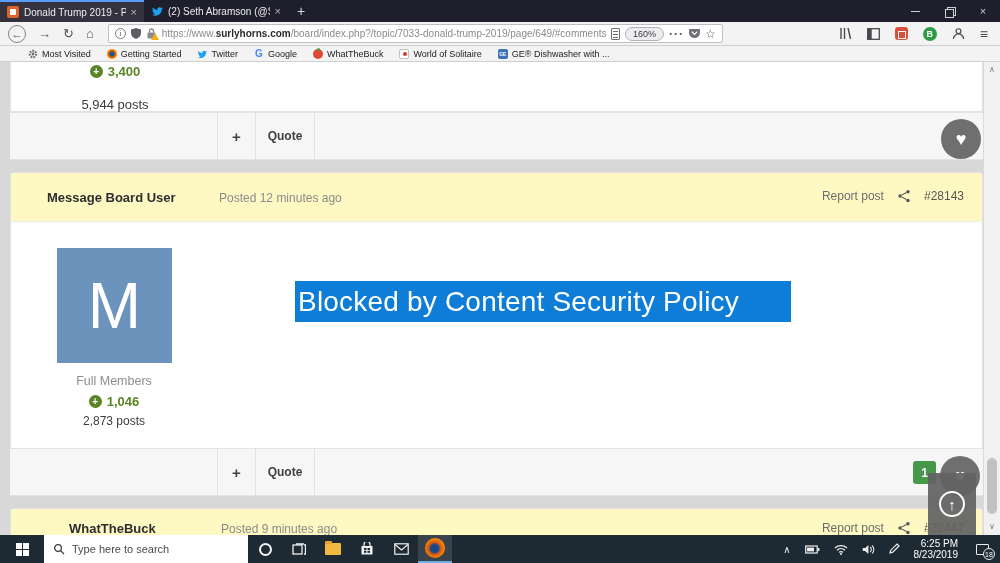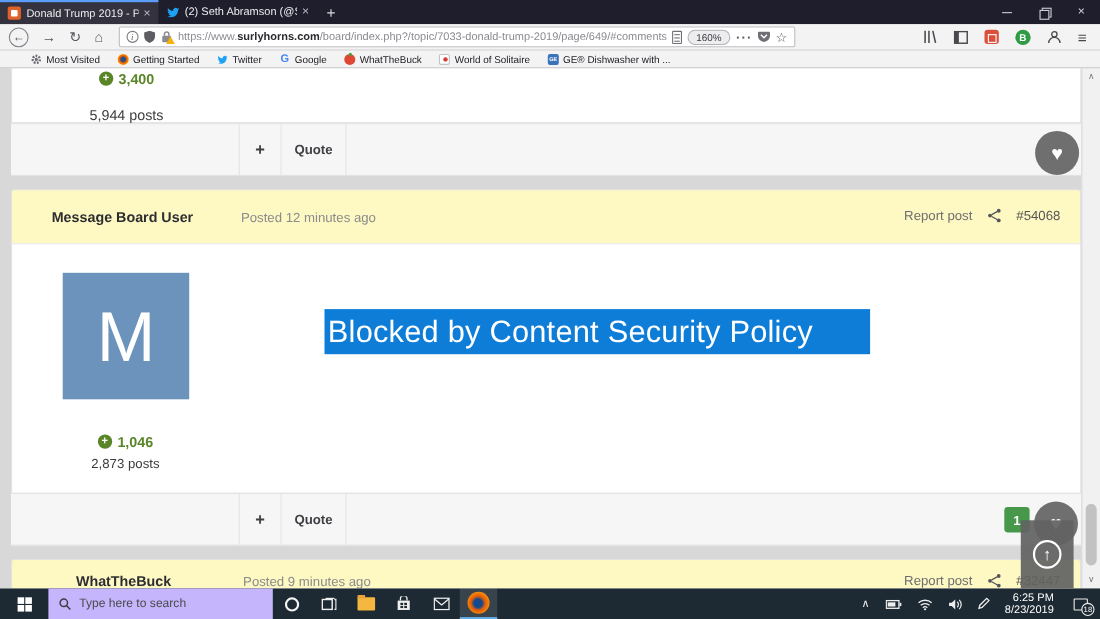--- a/index.html
+++ b/index.html
@@ -104,21 +104,21 @@
   .vscroll{position:absolute;right:0;top:0;width:17px;height:473px;background:#f1f1f1;border-left:1px solid #dadada;display:flex;flex-direction:column;align-items:center;}
   .vs-arrow{color:#7a7a7a;font-size:8px;height:14px;display:flex;align-items:center;}
   .vs-thumb{position:absolute;left:3px;top:396px;width:10px;height:56px;background:#c2c2c2;border-radius:5px;}
   .vs-arrow.down{position:absolute;bottom:2px;}
 
   
   .taskbar{position:absolute;top:535px;left:0;width:1000px;height:28px;background:#1d2a33;display:flex;align-items:stretch;color:#fff;}
   .startbtn{width:44px;display:flex;align-items:center;justify-content:center;}
   .winlogo{width:13px;height:13px;display:grid;grid-template-columns:6px 6px;grid-template-rows:6px 6px;gap:1px;}
   .winlogo span{background:#fff;}
-  .searchbox{width:204px;background:#c4b5fd;display:flex;align-items:center;gap:7px;padding:0 9px;color:#4a4a4a;font-size:11px;}
+  .searchbox{width:204px;background:#ffffff;display:flex;align-items:center;gap:7px;padding:0 9px;color:#4a4a4a;font-size:11px;}
   .tb-slot{width:34px;display:flex;align-items:center;justify-content:center;}
   .tb-slot.active-app{background:rgba(255,255,255,0.12);border-bottom:2px solid #67aee6;}
   .cortana-ring{width:13px;height:13px;border:2px solid #f4f4f4;border-radius:50%;}
   .folder{width:16px;height:12px;background:#f4b73f;border-radius:1px;position:relative;}
   .folder::before{content:"";position:absolute;top:-2px;left:0;width:7px;height:3px;background:#e8a33d;border-radius:1px 1px 0 0;}
   .ff-circle{width:20px;height:20px;border-radius:50%;background:radial-gradient(circle at 48% 52%,#15498c 0 26%,#d95a12 42%,#f57c00 62%,#ffb13d 82%,#ffd567 100%);}
   .tray{margin-left:auto;display:flex;align-items:center;gap:14px;padding-right:8px;}
   .tray-glyph{font-size:10px;color:#eee;}
   .clock{text-align:right;font-size:10px;line-height:11.5px;color:#fff;}
   .action-center{position:relative;width:20px;height:18px;display:flex;align-items:center;justify-content:center;}
@@ -293,26 +293,27 @@
               <circle cx="12.5" cy="3" r="2"></circle>
               <circle cx="3.5" cy="8" r="2"></circle>
               <circle cx="12.5" cy="13" r="2"></circle>
             </g>
             <g stroke="#55555a" stroke-width="1.3">
               <line x1="5.2" y1="7" x2="10.8" y2="3.9"></line>
               <line x1="5.2" y1="9" x2="10.8" y2="12.1"></line>
             </g>
           </svg>
       </span>
-      <span class="postnum">#54068</span>
+      <span class="postnum">#28143</span>
     </span>
   </div>
 
   <div class="post-body"></div>
   <div class="avatar">M</div>
+  <div class="member-group">Full Members</div>
   <div class="rep2">
     <span class="plus-circle">+</span>
     <span>1,046</span>
   </div>
   <div class="posts2">2,873 posts</div>
   <div class="blocked">Blocked by Content Security Policy</div>
 
   <div class="qrow qrow2">
     <div class="qcell qc1"></div>
     <div class="qcell qc2">+</div>

